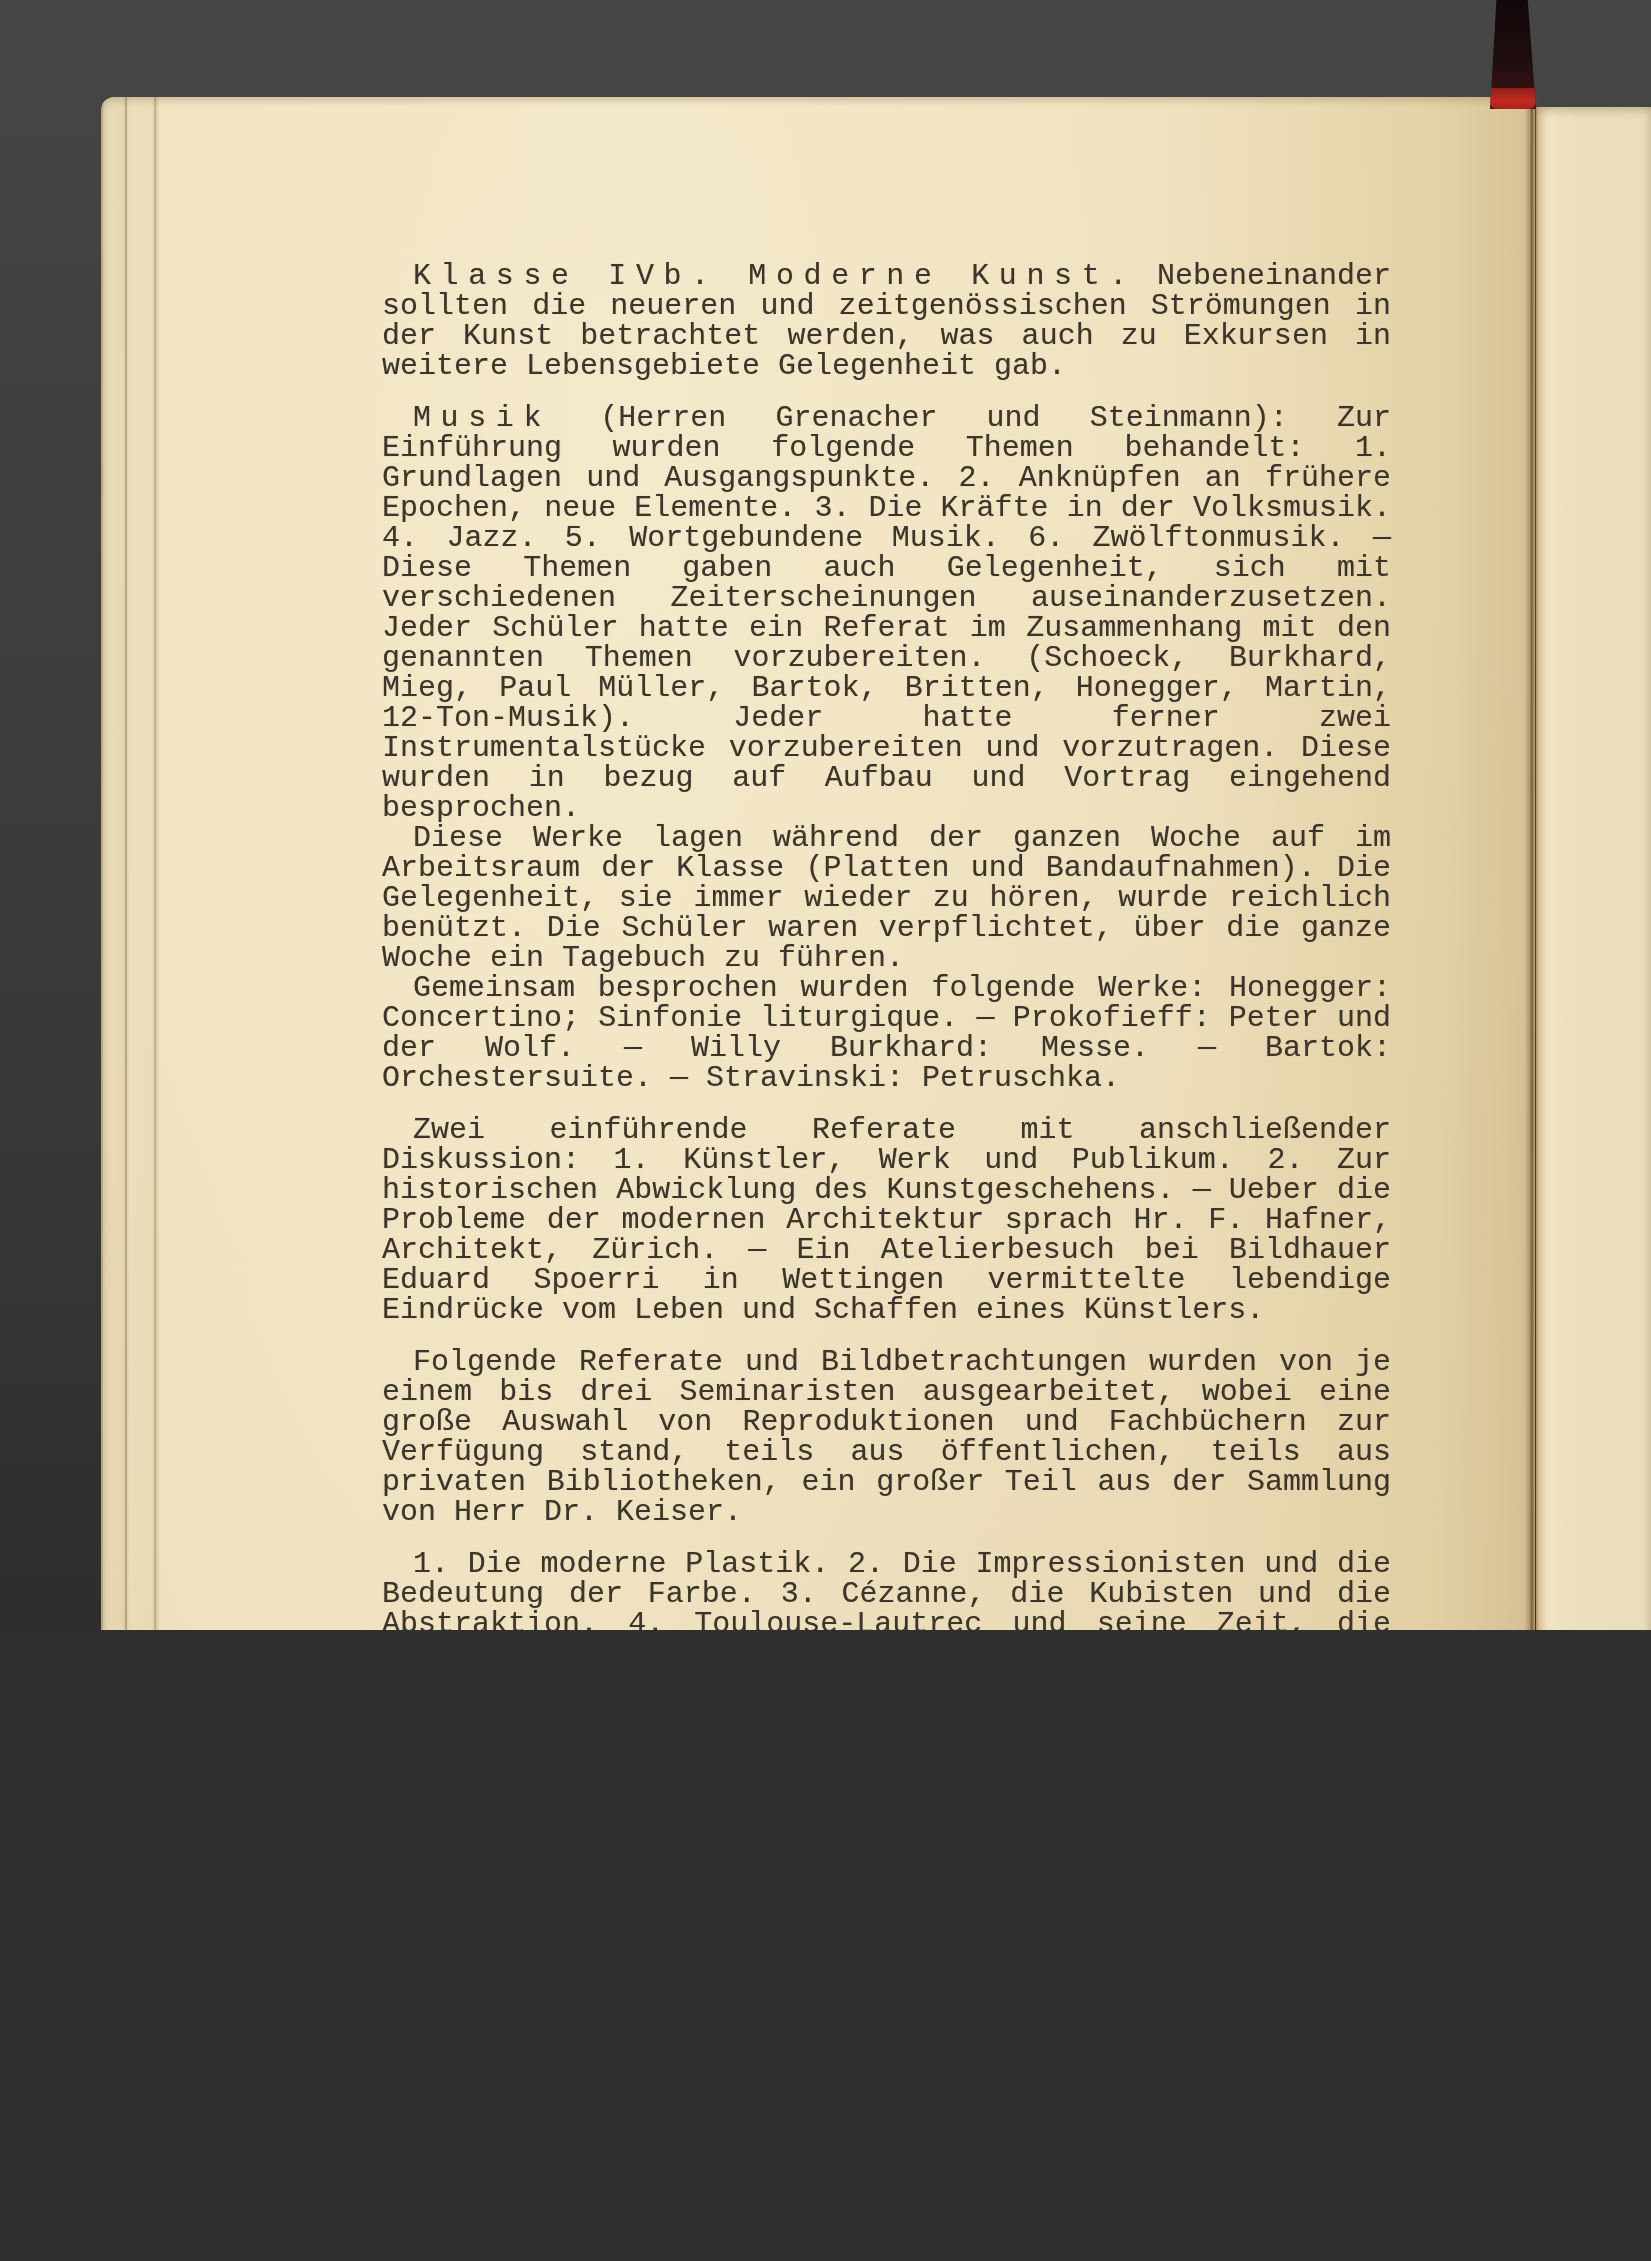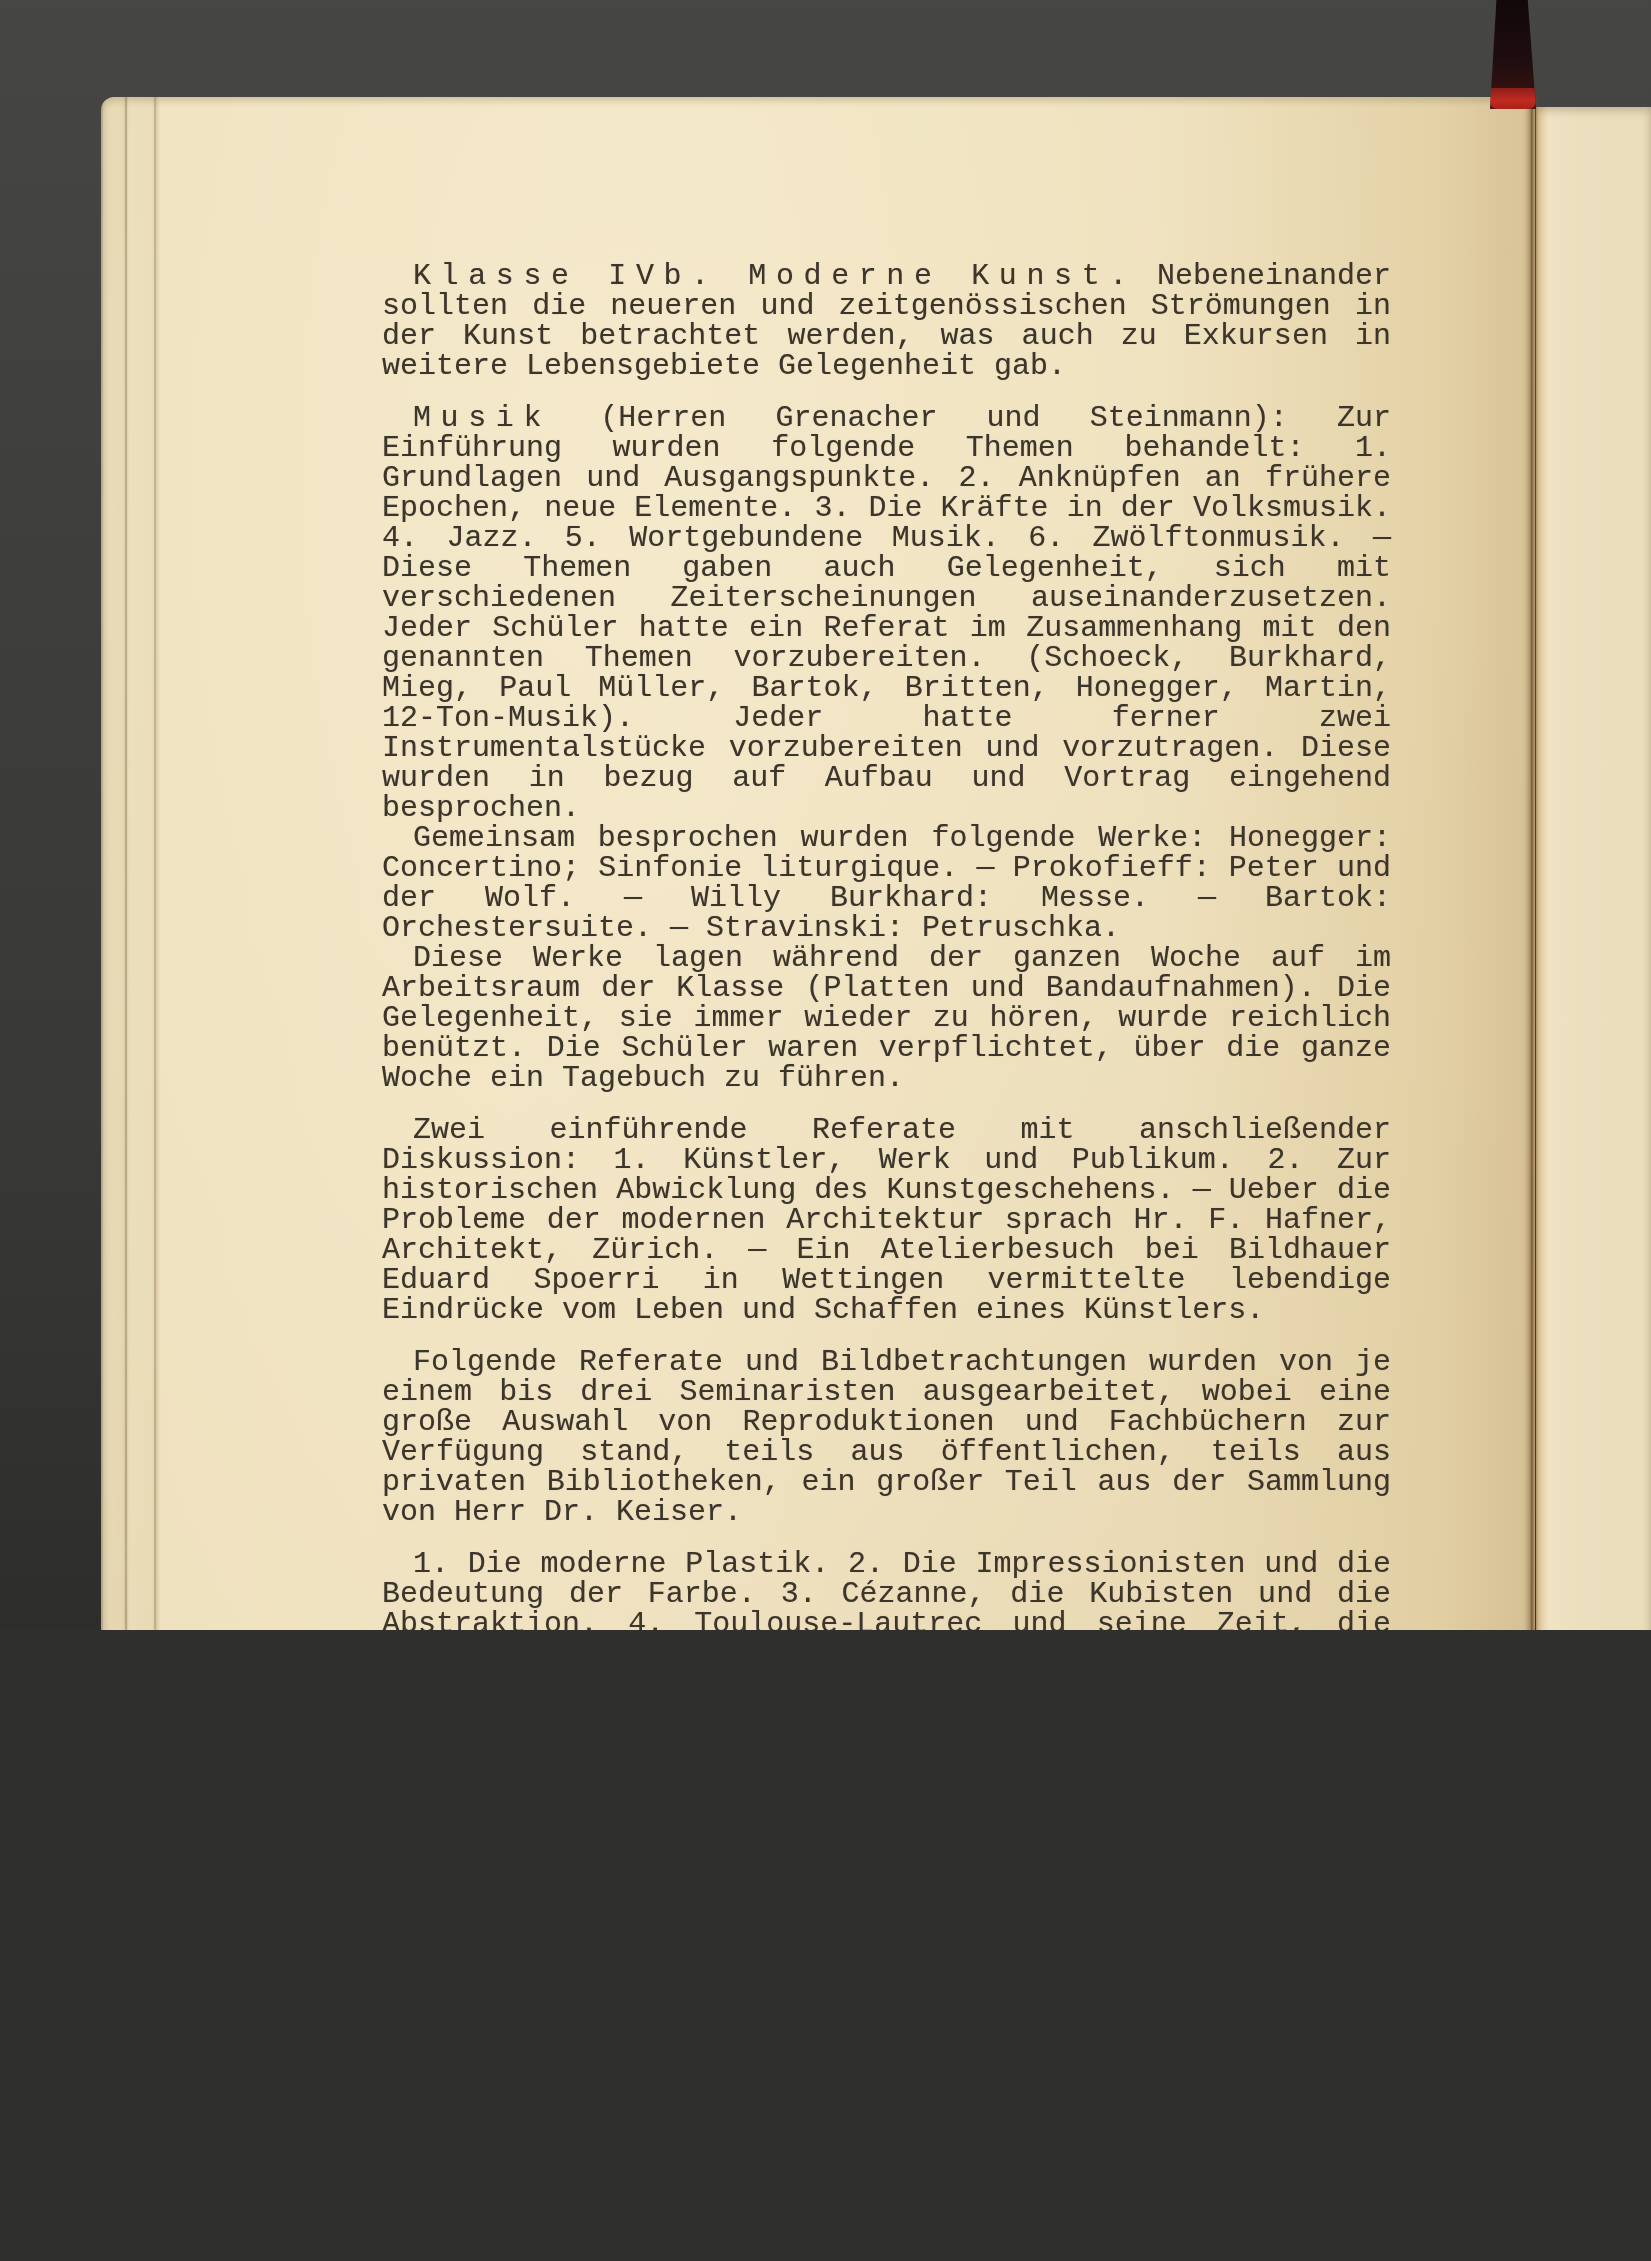--- a/index.html
+++ b/index.html
@@ -97,22 +97,22 @@
 </head>
 <body>
 
 <div class="scene">
 
   <div class="page-main">
     <div class="fore-edge"></div>
     <div class="text-block" id="text-block" lang="de">
         <p class="para"><span class="sperr">Klasse IVb. Moderne Kunst.</span> <span>Nebeneinander sollten die neueren und zeitgenössischen Strömungen in der Kunst betrachtet werden, was auch zu Exkursen in weitere Lebensgebiete Gelegenheit gab.</span></p>
         <p class="para gap"><span class="sperr">Musik</span> <span>(Herren Grenacher und Steinmann): Zur Einführung wurden folgende Themen behandelt: 1. Grundlagen und Ausgangspunkte. 2. Anknüpfen an frühere Epochen, neue Elemente. 3. Die Kräfte in der Volksmusik. 4. Jazz. 5. Wortgebundene Musik. 6. Zwölftonmusik. — Diese Themen gaben auch Gelegenheit, sich mit verschiedenen Zeiterscheinungen auseinanderzusetzen. Jeder Schüler hatte ein Referat im Zusammenhang mit den genannten Themen vorzubereiten. (Schoeck, Burkhard, Mieg, Paul Müller, Bartok, Britten, Honegger, Martin, 12-Ton-Musik). Jeder hatte ferner zwei Instrumentalstücke vorzubereiten und vorzutragen. Diese wurden in bezug auf Aufbau und Vortrag eingehend besprochen.</span></p>
+        <p class="para"><span>Diese Werke lagen während der ganzen Woche auf im Arbeitsraum der Klasse (Platten und Bandaufnahmen). Die Gelegenheit, sie immer wieder zu hören, wurde reichlich benützt. Die Schüler waren verpflichtet, über die ganze Woche ein Tagebuch zu führen.</span></p>
         <p class="para"><span>Gemeinsam besprochen wurden folgende Werke: Honegger: Concertino; Sinfonie liturgique. — Prokofieff: Peter und der Wolf. — Willy Burkhard: Messe. — Bartok: Orchestersuite. — Stravinski: Petruschka.</span></p>
-        <p class="para"><span>Diese Werke lagen während der ganzen Woche auf im Arbeitsraum der Klasse (Platten und Bandaufnahmen). Die Gelegenheit, sie immer wieder zu hören, wurde reichlich benützt. Die Schüler waren verpflichtet, über die ganze Woche ein Tagebuch zu führen.</span></p>
         <p class="para gap"><span>Zwei einführende Referate mit anschließender Diskussion: 1. Künstler, Werk und Publikum. 2. Zur historischen Abwicklung des Kunstgeschehens. — Ueber die Probleme der modernen Architektur sprach Hr. F. Hafner, Architekt, Zürich. — Ein Atelierbesuch bei Bildhauer Eduard Spoerri in Wettingen vermittelte lebendige Eindrücke vom Leben und Schaffen eines Künstlers.</span></p>
         <p class="para gap"><span>Folgende Referate und Bildbetrachtungen wurden von je einem bis drei Seminaristen ausgearbeitet, wobei eine große Auswahl von Reproduktionen und Fachbüchern zur Verfügung stand, teils aus öffentlichen, teils aus privaten Bibliotheken, ein großer Teil aus der Sammlung von Herr Dr. Keiser.</span></p>
         <p class="para gap"><span>1. Die moderne Plastik. 2. Die Impressionisten und die Bedeutung der Farbe. 3. Cézanne, die Kubisten und die Abstraktion. 4. Toulouse-Lautrec und seine Zeit, die Grafik des Jugendstils und die moderne Gebrauchsgrafik. 5. Die «Peintres naïfs», «primitive Kunst», «primitive» Kulturen und der europäische Snobismus. 6. Van Gogh, Gauguin und Rouault. Die Kunst Chinas, Japans und der Südsee. 7. Die Wegbereiter Munch und Hodler. 8. Der Expressionismus. Die «Brücke» und die «Fauves». 9. Der «Blaue Reiter» und der Expressionismus als Ausgangsgeschehen. Kandinsky, Klee und Mondrian. 10. Der Kubismus als Ausgangsgeschehen und Picasso. — Die Referate wurden für jeden Teilnehmer vervielfältigt und zusammengeheftet.</span></p>
       </div>
     <div class="page-number">18</div>
   </div>
 
   <div class="page-right"></div>
   <div class="gutter-crease"></div>
 

